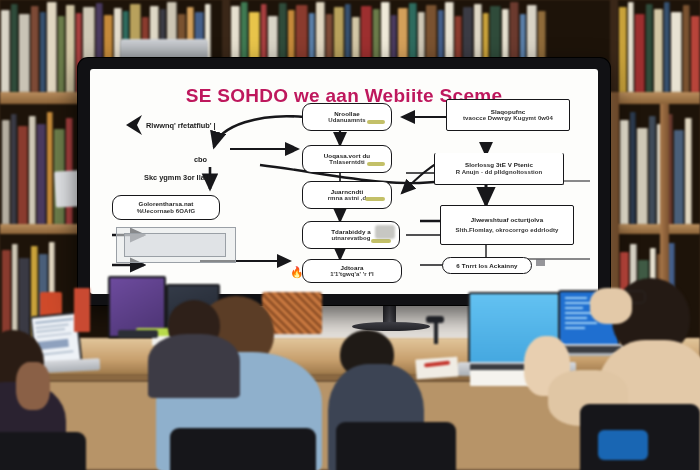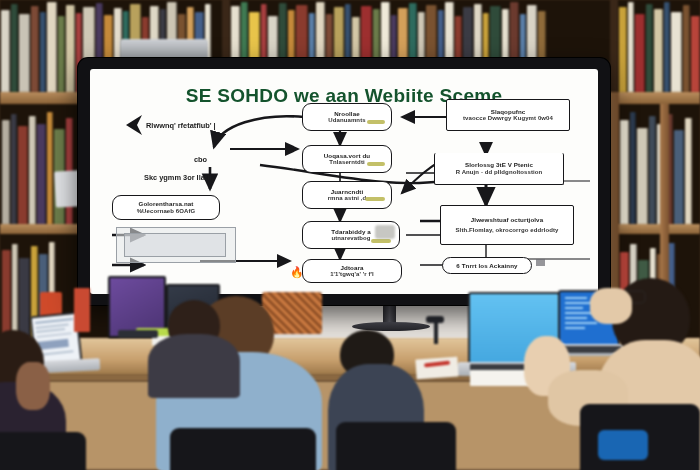--- a/index.html
+++ b/index.html
@@ -26,21 +26,21 @@
   #mon-neck{position:absolute;left:383px;top:300px;width:13px;height:26px;
      background:linear-gradient(90deg,#2c2c31,#55555d,#2c2c31);}
   #mon-base{position:absolute;left:352px;top:322px;width:78px;height:9px;border-radius:50%;
      background:linear-gradient(180deg,#4a4a52,#232328);filter:blur(.4px);}
   #mon-small{position:absolute;left:120px;top:39px;width:88px;height:20px;border-radius:3px 3px 0 0;
      background:linear-gradient(180deg,#cfd2d6,#9a9ea3);}
 
   
   #diagram{position:absolute;inset:0;}
   .dg-title{position:absolute;left:0;right:0;top:16px;text-align:center;
-     font-size:19px;font-weight:700;color:#14532d;letter-spacing:.3px;white-space:nowrap;}
+     font-size:19px;font-weight:700;color:#be185d;letter-spacing:.3px;white-space:nowrap;}
   .nbox{position:absolute;box-sizing:border-box;border:1.6px solid #17171a;background:#ffffff;
      color:#1a1a1a;display:flex;flex-direction:column;align-items:center;justify-content:center;
      text-align:center;line-height:1.15;overflow:hidden;}
   .nbox.round{border-radius:9px;}
   .nbox.sq{border-radius:2px;}
   .nbox .l1{font-size:6.2px;font-weight:700;letter-spacing:.1px;}
   .nbox .l2{font-size:6px;font-weight:600;letter-spacing:.1px;opacity:.92;}
   .tag{position:absolute;height:4px;border-radius:2px;background:#b9b54e;opacity:.85;}
   .plain-lbl{position:absolute;font-size:6.4px;font-weight:700;color:#1c1c1c;white-space:nowrap;}
   .plain-lbl.big{font-size:7.4px;}

